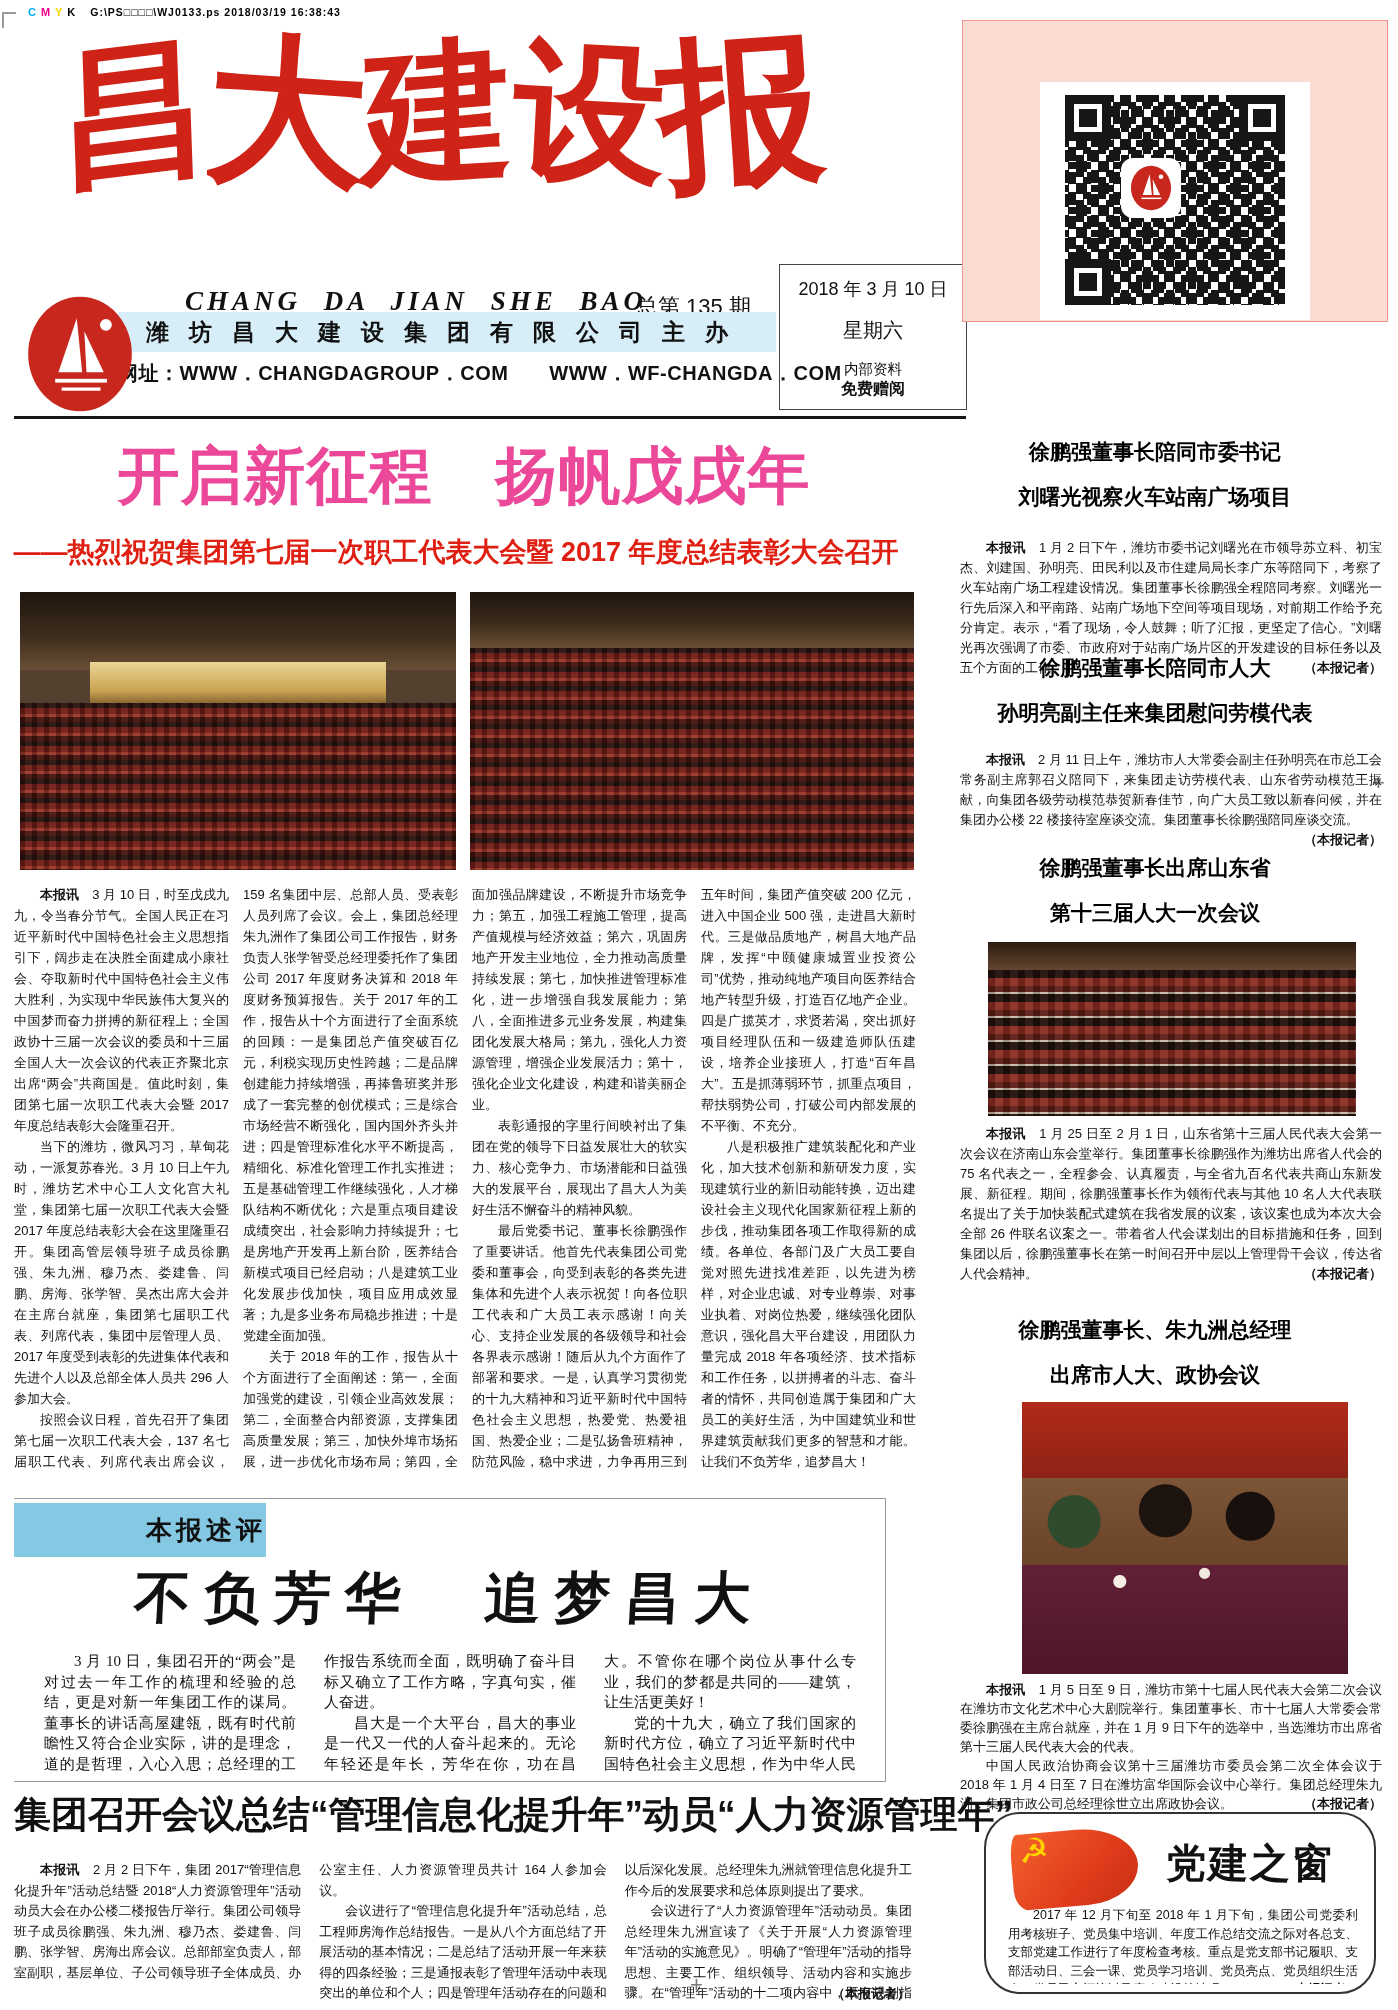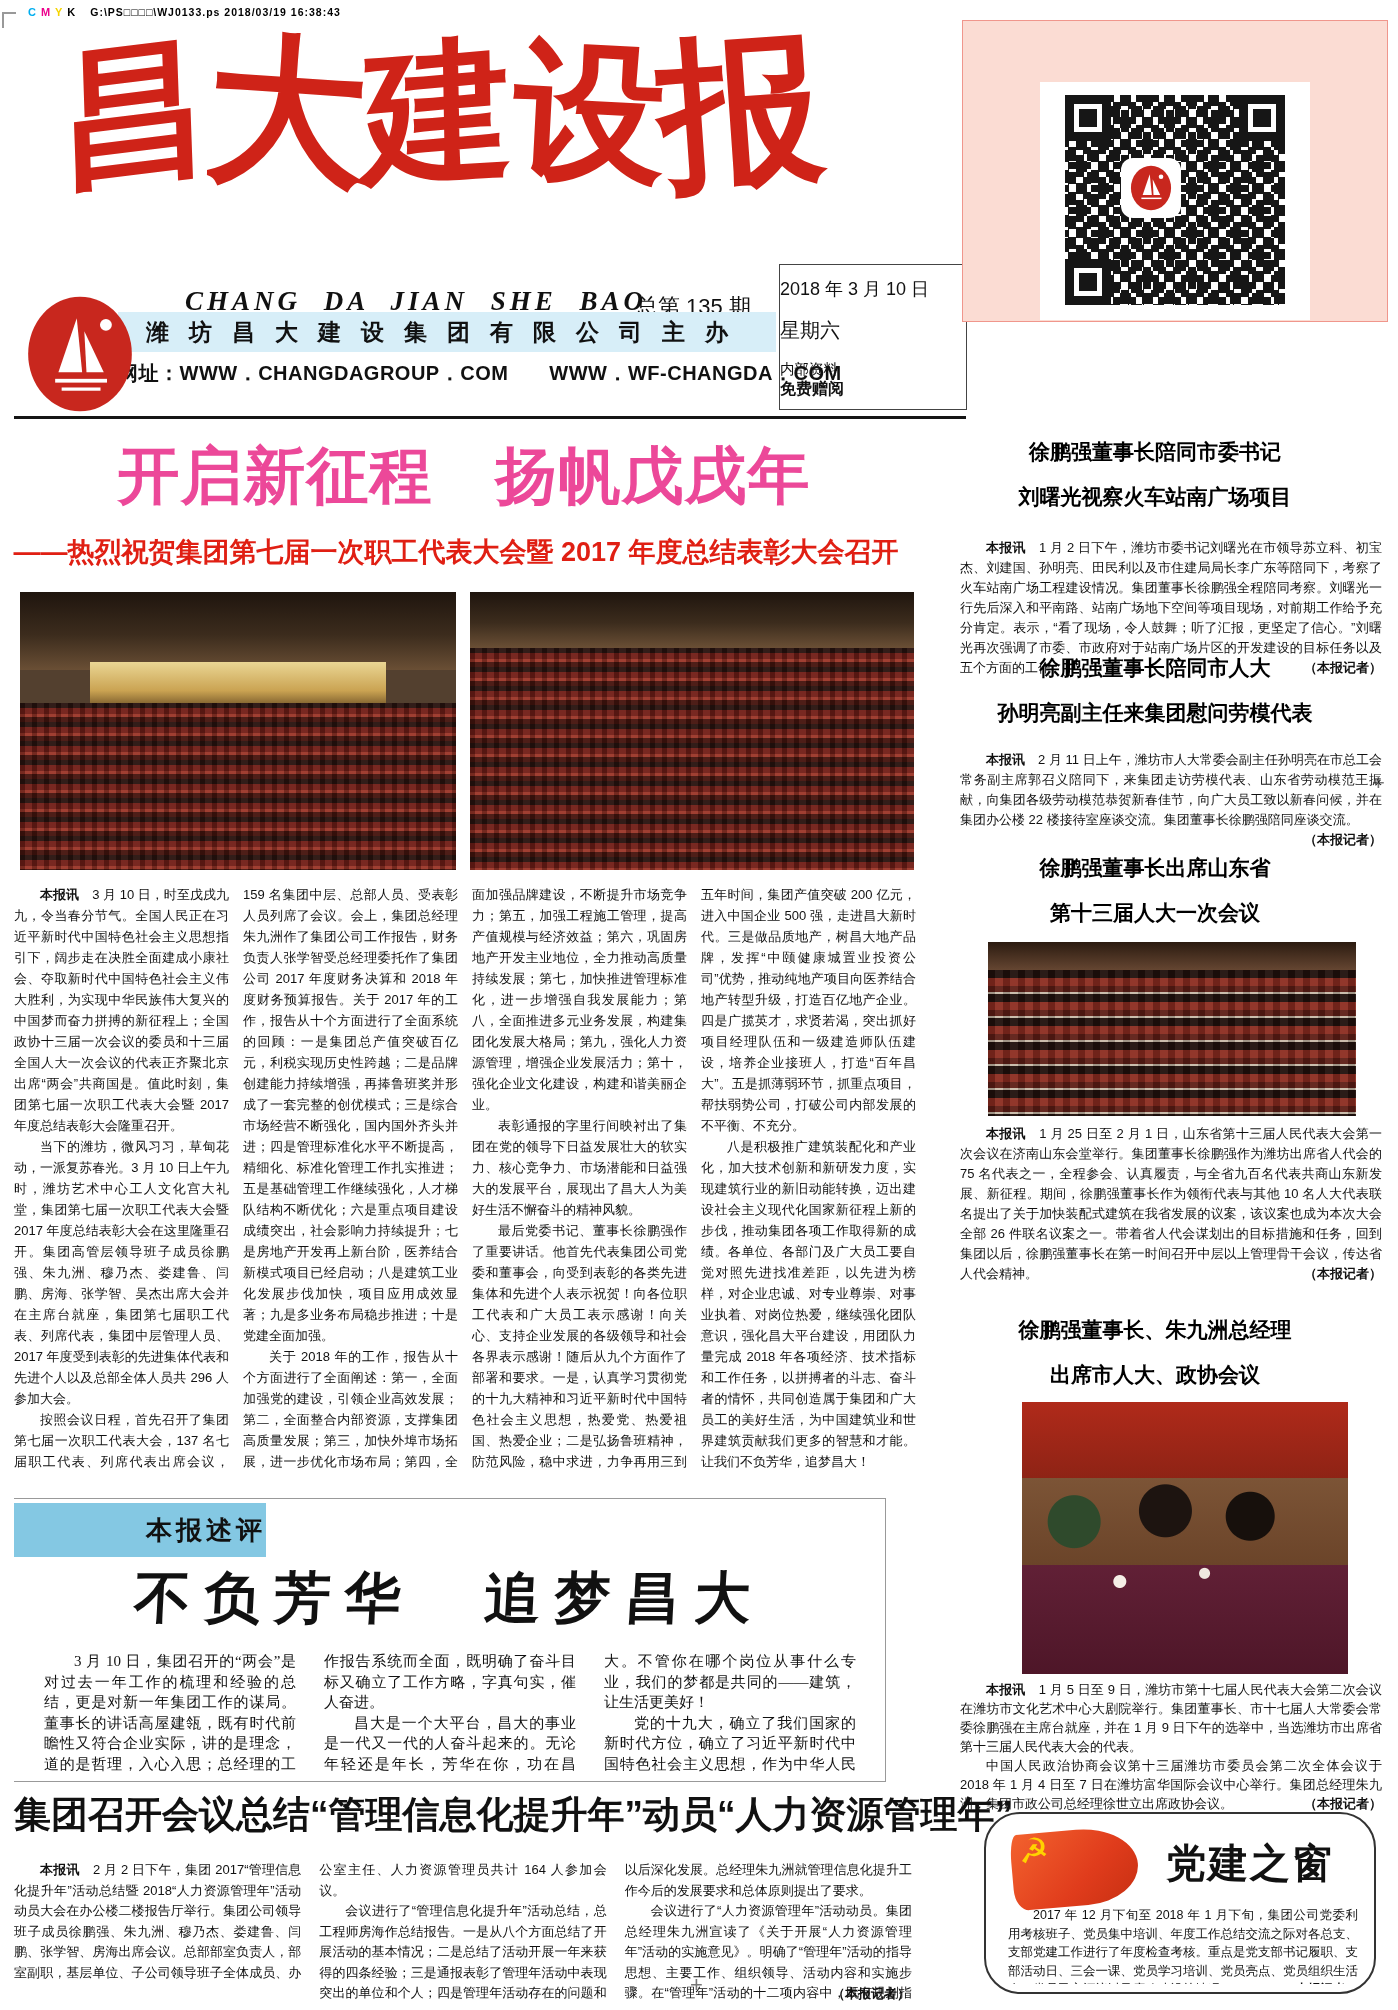--- a/index.html
+++ b/index.html
@@ -25,21 +25,21 @@
   #mastchars span:nth-child(2){transform:rotate(4deg) scale(1.06);}
   #mastchars span:nth-child(3){transform:rotate(-5deg) skewX(-4deg);}
   #mastchars span:nth-child(4){transform:rotate(3deg);}
   #mastchars span:nth-child(5){transform:rotate(-4deg) scale(1.08);}
   #pinyin{left:185px;top:286px;font-weight:bold;font-size:27px;letter-spacing:4px;word-spacing:12px;}
   #issue{left:636px;top:292px;font-size:22px;}
   #bluestrip{left:118px;top:312px;width:658px;height:40px;background:#d7eef8;text-align:center;
      font-size:23px;font-weight:bold;line-height:40px;letter-spacing:20px;white-space:nowrap;}
   #urlline{left:118px;top:360px;width:658px;text-align:center;font-size:20px;font-weight:bold;letter-spacing:.5px;white-space:nowrap;}
   #logo{left:26px;top:294px;width:108px;height:120px;}
-  #datebox{left:779px;top:264px;width:188px;height:146px;border:1px solid #444;text-align:left;box-sizing:border-box;padding-top:12px;}
+  #datebox{left:779px;top:264px;width:188px;height:146px;border:1px solid #444;text-align:center;box-sizing:border-box;padding-top:12px;}
   #datebox .d1{font-size:18px;}
   #datebox .d2{font-size:20px;margin-top:16px;}
   #datebox .d3{font-size:14.5px;margin-top:16px;}
   #datebox .d4{font-size:16px;font-weight:bold;}
   
   #qrpanel{left:962px;top:20px;width:426px;height:302px;background:#fbdcd3;border:1px solid #f0968c;box-sizing:border-box;}
   #qrwhite{left:1040px;top:82px;width:270px;height:238px;background:#fff;}
   #qrgrid{position:absolute;left:25px;top:13px;width:220px;height:210px;
       background:repeating-conic-gradient(#161616 0% 25%,transparent 0% 50%) 0 0/22px 22px,
                  repeating-conic-gradient(#161616 0% 25%,transparent 0% 50%) 11px 7px/15px 15px,#fff;}

